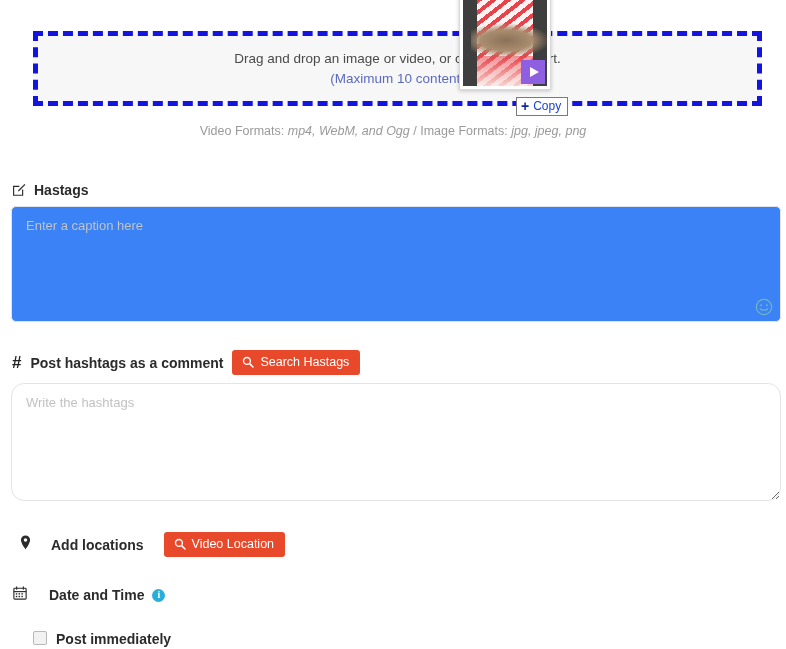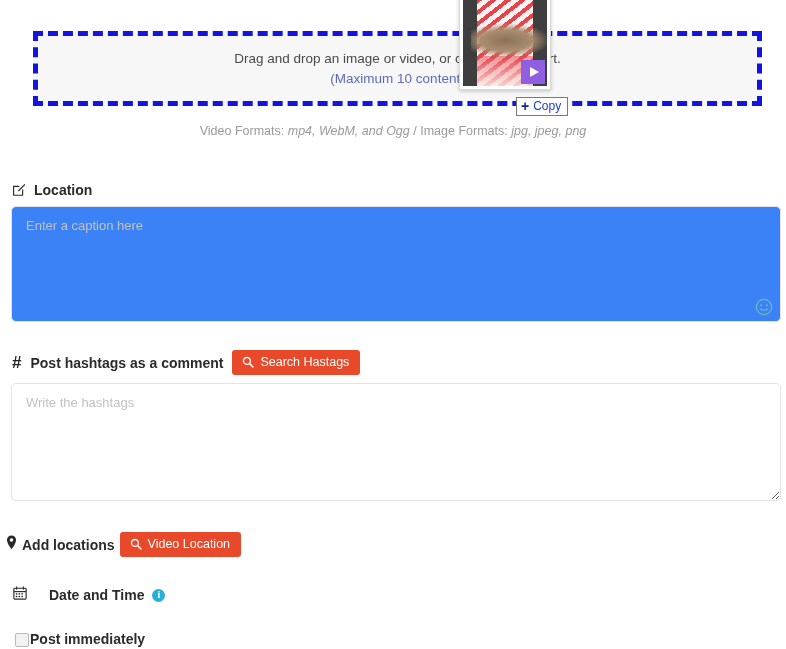--- a/index.html
+++ b/index.html
@@ -132,38 +132,38 @@
   }
   .btn-orange .mag { display: inline-flex; }
   .hash-wrap {
     position: absolute;
     left: 11px; top: 383px;
     width: 770px; height: 118px;
   }
   .hash-box {
     width: 100%; height: 100%;
     border: 1px solid #e2e4e8;
-    border-radius: 5px;
+    border-radius: 13px;
     background: #ffffff;
     padding: 11px 14px;
     font-size: 13px;
     color: #333;
     font-family: "Liberation Sans", sans-serif;
     outline: none;
     resize: vertical;
   }
   .hash-box::placeholder { color: #c2c2c2; }
 
   
   .loc-head {
     position: absolute;
-    left: 6px; top: 532px;
-    display: flex;
-    align-items: center;
-    gap: 5px;
+    left: 20px; top: 532px;
+    display: flex;
+    align-items: center;
+    gap: 20px;
   }
   .loc-title { font-size: 14px; font-weight: bold; color: #2b2b2b; white-space: nowrap; }
 
   
   .dt-head {
     position: absolute;
     left: 13px; top: 586px;
     display: flex;
     align-items: center;
     gap: 8px;
@@ -180,24 +180,24 @@
     display: inline-flex;
     align-items: center;
     justify-content: center;
     cursor: pointer;
     line-height: 1;
   }
 
   
   .post-now {
     position: absolute;
-    left: 15px; top: 631px;
-    display: flex;
-    align-items: flex-end;
-    gap: 1px;
+    left: 33px; top: 631px;
+    display: flex;
+    align-items: flex-start;
+    gap: 9px;
   }
   .cbx {
     width: 14px; height: 14px;
     border: 1px solid #b9b9b9;
     background: #f2f2f2;
     border-radius: 2px;
     cursor: pointer;
     flex: none;
   }
   .post-now-label {
@@ -304,21 +304,21 @@
     <i>jpg, jpeg, png</i>
   </div>
 
   <div class="section-label caption-head">
     <span class="glyph">
       <svg width="14" height="14" viewBox="0 0 16 16" aria-hidden="true">
         <path d="M1.2 3.2h7.2v1.3H2.5v9h9V7.3h1.3v7.2H1.2z" fill="#2b2b2b"></path>
         <path d="M14.3 1.0l1.0 1.0-7.0 7.0-1.6 0.6 0.6-1.6z" fill="#2b2b2b"></path>
       </svg>
     </span>
-    <span>Location</span>
+    <span>Hastags</span>
   </div>
 
   <div class="caption-wrap">
     <textarea class="caption-box" placeholder="Enter a caption here" style=""></textarea>
     <span class="emoji-btn">
       <svg width="20" height="20" viewBox="0 0 24 24" aria-hidden="true">
         <circle cx="12" cy="12" r="9.2" fill="none" stroke="#6fb6bd" stroke-width="1.5"></circle>
         <circle cx="8.6" cy="9.8" r="1.25" fill="#6fb6bd"></circle>
         <circle cx="15.4" cy="9.8" r="1.25" fill="#6fb6bd"></circle>
         <path d="M7.6 14.2c1.3 2.0 7.5 2.0 8.8 0" fill="none" stroke="#6fb6bd" stroke-width="1.5" stroke-linecap="round"></path>

